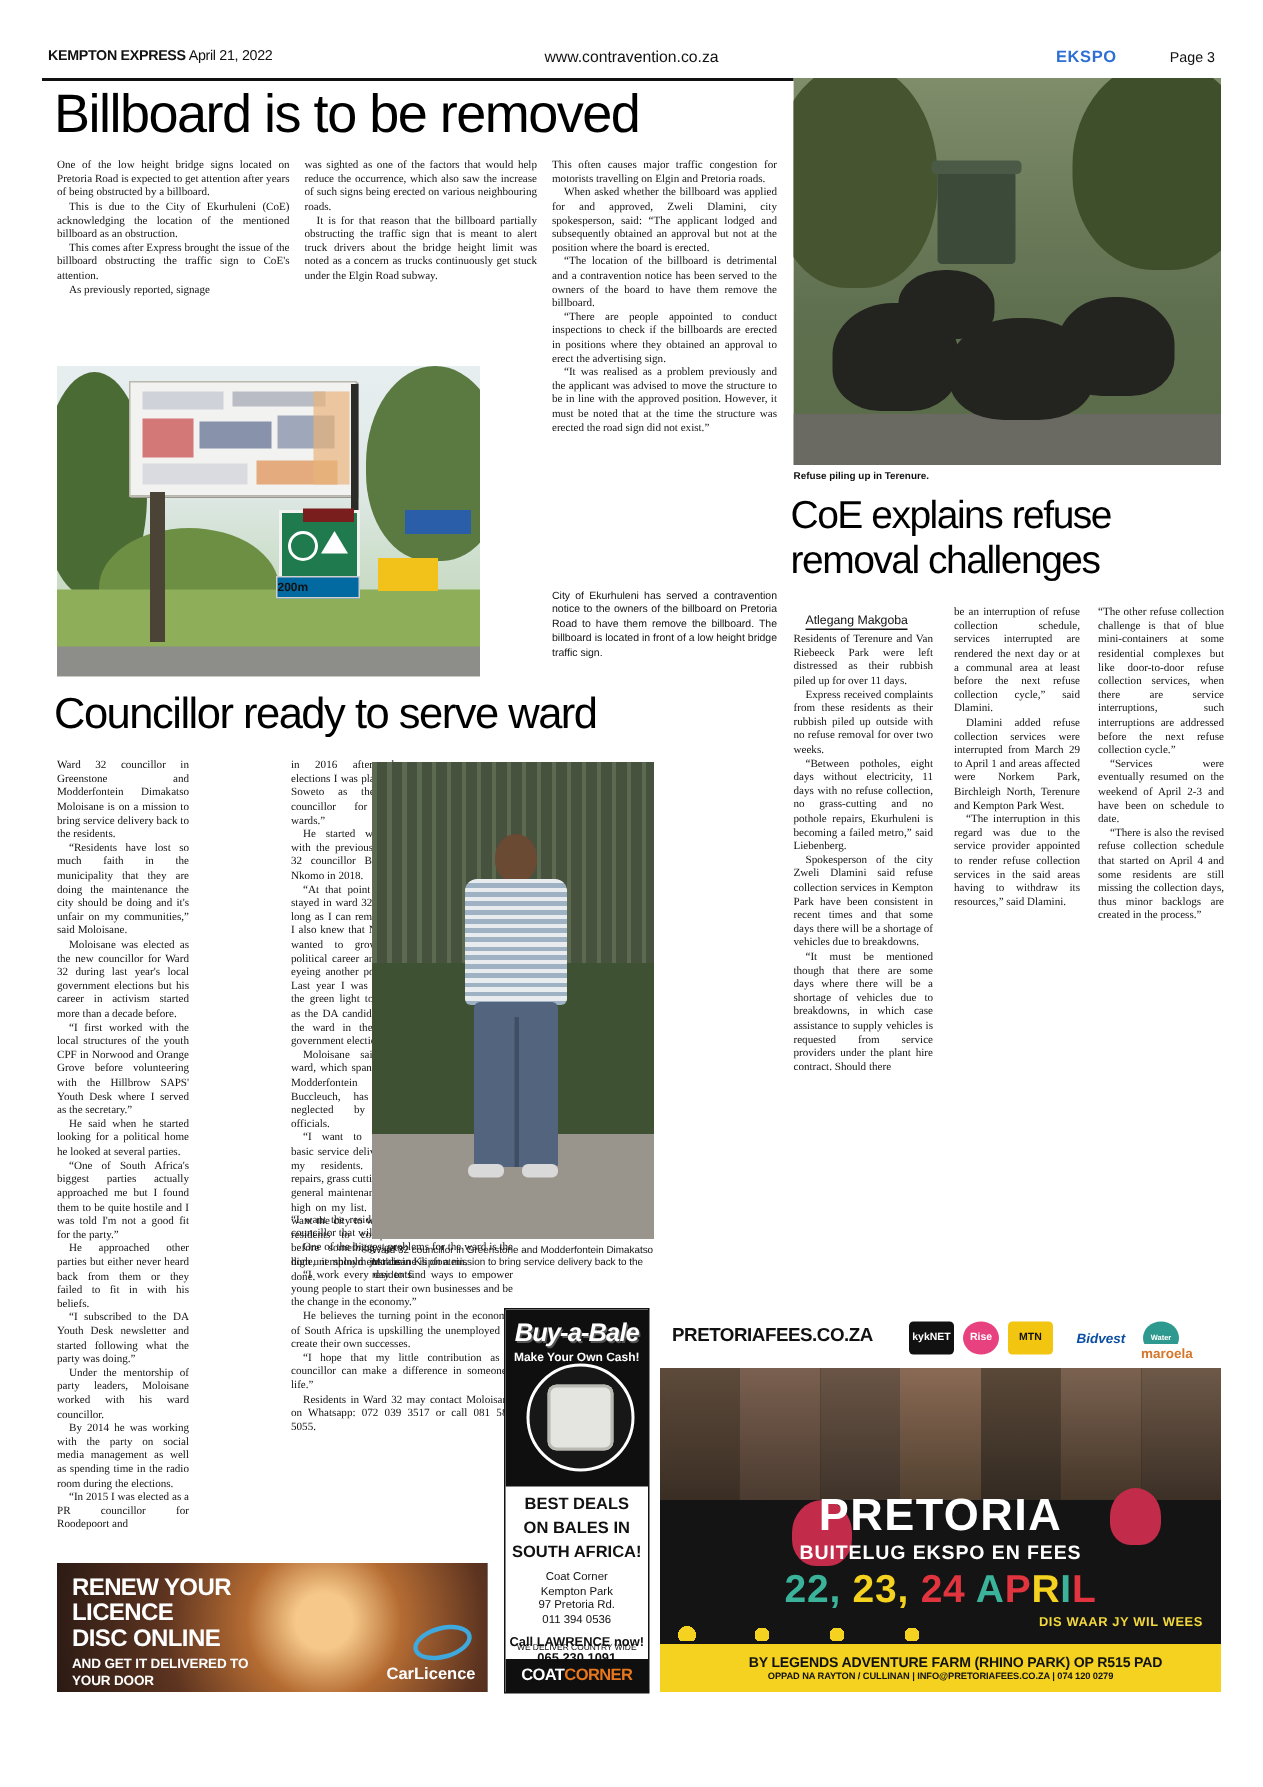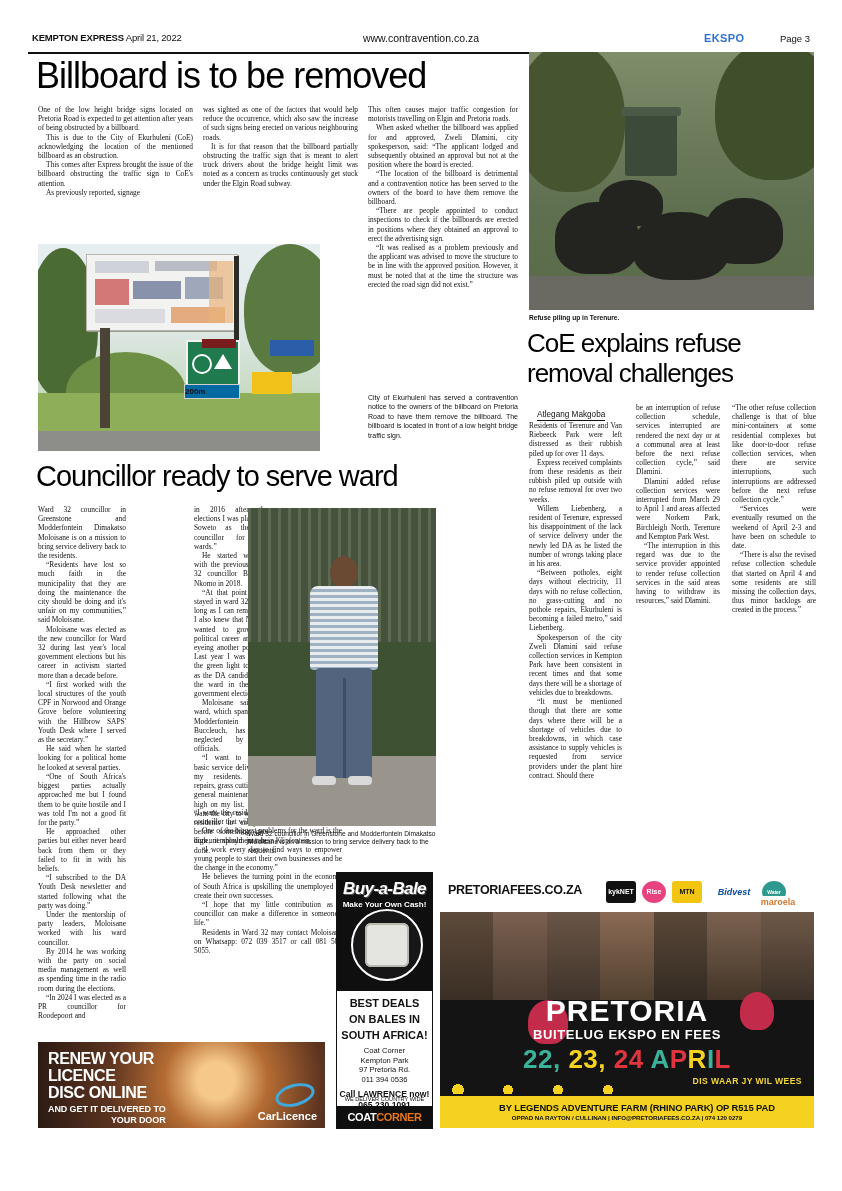--- a/index.html
+++ b/index.html
@@ -110,21 +110,21 @@
   .bale-foot{position:absolute;left:0;bottom:26px;width:100%;text-align:center;font-family:"Liberation Sans",sans-serif;font-size:5.6px;color:#111;}
   .coat{position:absolute;left:0;bottom:0;width:100%;height:22px;background:#0f0f0f;
     font-family:"Liberation Sans",sans-serif;font-weight:700;font-size:11px;color:#fff;text-align:center;line-height:22px;letter-spacing:-.4px;}
   .coat .orange{color:#e8761a;}
 
   .ad-car{left:38px;top:1042px;width:287px;height:86px;background:#2a1a14;}
   .car-bg{position:absolute;inset:0;background:
      radial-gradient(circle at 62% 45%, #f6c98a 0 10%, #b56c33 28%, #5d3420 58%, #2a1a14 100%);}
   .car-txt{position:absolute;left:10px;top:8px;}
   .car-l1{font-family:"Liberation Sans",sans-serif;font-weight:700;font-size:16px;color:#fff;line-height:17px;letter-spacing:-.4px;}
-  .car-l2{font-family:"Liberation Sans",sans-serif;font-weight:700;font-size:9px;color:#fff;line-height:11px;margin-top:3px;letter-spacing:-.1px;text-align:right;}
+  .car-l2{font-family:"Liberation Sans",sans-serif;font-weight:700;font-size:9px;color:#fff;line-height:11px;margin-top:3px;letter-spacing:-.1px;}
   .car-logo{position:absolute;right:8px;bottom:6px;font-family:"Liberation Sans",sans-serif;font-weight:700;font-size:11px;color:#fff;}
   .car-inf{position:absolute;right:10px;bottom:22px;width:34px;height:16px;border:3px solid #3fa9dd;border-radius:50%/50%;transform:rotate(-15deg);}
 
   .ad-pta{left:440px;top:872px;width:374px;height:256px;background:#141414;}
   .pta-strip{position:absolute;left:0;top:0;width:100%;height:40px;background:#fff;}
   .pta-url{position:absolute;left:8px;top:11px;font-family:"Liberation Sans",sans-serif;font-weight:700;font-size:12.5px;color:#111;letter-spacing:-.3px;}
   .logo-chip{position:absolute;top:9px;height:22px;border-radius:3px;font-family:"Liberation Sans",sans-serif;font-weight:700;font-size:7px;color:#fff;text-align:center;line-height:22px;}
   .pta-photos{position:absolute;left:0;top:40px;width:100%;height:88px;background:#241a14;overflow:hidden;display:flex;}
   .pp{flex:1;height:100%;}
   .pta-main{position:absolute;left:0;top:124px;width:100%;height:94px;}
@@ -227,21 +227,21 @@
     <p class="first">Ward 32 councillor in Greenstone and Modderfontein Dimakatso Moloisane is on a mission to bring service delivery back to the residents.</p>
     <p>“Residents have lost so much faith in the municipality that they are doing the maintenance the city should be doing and it's unfair on my communities,” said Moloisane.</p>
     <p>Moloisane was elected as the new councillor for Ward 32 during last year's local government elections but his career in activism started more than a decade before.</p>
     <p>“I first worked with the local structures of the youth CPF in Norwood and Orange Grove before volunteering with the Hillbrow SAPS' Youth Desk where I served as the secretary.”</p>
     <p>He said when he started looking for a political home he looked at several parties.</p>
     <p>“One of South Africa's biggest parties actually approached me but I found them to be quite hostile and I was told I'm not a good fit for the party.”</p>
     <p>He approached other parties but either never heard back from them or they failed to fit in with his beliefs.</p>
     <p>“I subscribed to the DA Youth Desk newsletter and started following what the party was doing.”</p>
     <p>Under the mentorship of party leaders, Moloisane worked with his ward councillor.</p>
     <p>By 2014 he was working with the party on social media management as well as spending time in the radio room during the elections.</p>
-    <p>“In 2024 I was elected as a PR councillor for Roodepoort and</p>
+    <p>“In 2015 I was elected as a PR councillor for Roodepoort and</p>
   </div>
 
   <div class="body-col" style="position:absolute;left:166px;top:487px;width:74px;">
     <p class="first">in 2016 after the elections I was placed in Soweto as the PR councillor for two wards.”</p>
     <p>He started working with the previous Ward 32 councillor Bongani Nkomo in 2018.</p>
     <p>“At that point I had stayed in ward 32 for as long as I can remember. I also knew that Nkomo wanted to grow his political career and was eyeing another position. Last year I was giving the green light to stand as the DA candidate for the ward in the local government elections.”</p>
     <p>Moloisane said the ward, which spans from Modderfontein to Buccleuch, has been neglected by city officials.</p>
     <p>“I want to restore basic service delivery to my residents. Road repairs, grass cutting and general maintenance are high on my list. I don't want the city to wait for residents to complain before something gets done, it should just be done.</p>
   </div>
 
@@ -288,21 +288,20 @@
     <div class="hl" style="font-size:26px;margin-top:4px;">removal challenges</div>
   </div>
 
   <div style="position:absolute;left:509px;top:385px;">
     <span class="byline">Atlegang Makgoba</span>
   </div>
 
   <div class="body-col" style="position:absolute;left:501px;top:403px;width:93px;">
     <p class="first">Residents of Terenure and Van Riebeeck Park were left distressed as their rubbish piled up for over 11 days.</p>
     <p>Express received complaints from these residents as their rubbish piled up outside with no refuse removal for over two weeks.</p>
-    <p>Willem Liebenberg, a resident of Terenure, expressed his disappointment of the lack of service delivery under the newly led DA as he listed the number of wrongs taking place in his area.</p>
     <p>“Between potholes, eight days without electricity, 11 days with no refuse collection, no grass-cutting and no pothole repairs, Ekurhuleni is becoming a failed metro,” said Liebenberg.</p>
     <p>Spokesperson of the city Zweli Dlamini said refuse collection services in Kempton Park have been consistent in recent times and that some days there will be a shortage of vehicles due to breakdowns.</p>
     <p>“It must be mentioned though that there are some days where there will be a shortage of vehicles due to breakdowns, in which case assistance to supply vehicles is requested from service providers under the plant hire contract. Should there</p>
   </div>
 
   <div class="body-col" style="position:absolute;left:608px;top:385px;width:84px;">
     <p class="first">be an interruption of refuse collection schedule, services interrupted are rendered the next day or at a communal area at least before the next refuse collection cycle,” said Dlamini.</p>
     <p>Dlamini added refuse collection services were interrupted from March 29 to April 1 and areas affected were Norkem Park, Birchleigh North, Terenure and Kempton Park West.</p>
     <p>“The interruption in this regard was due to the service provider appointed to render refuse collection services in the said areas having to withdraw its resources,” said Dlamini.</p>
   </div>

